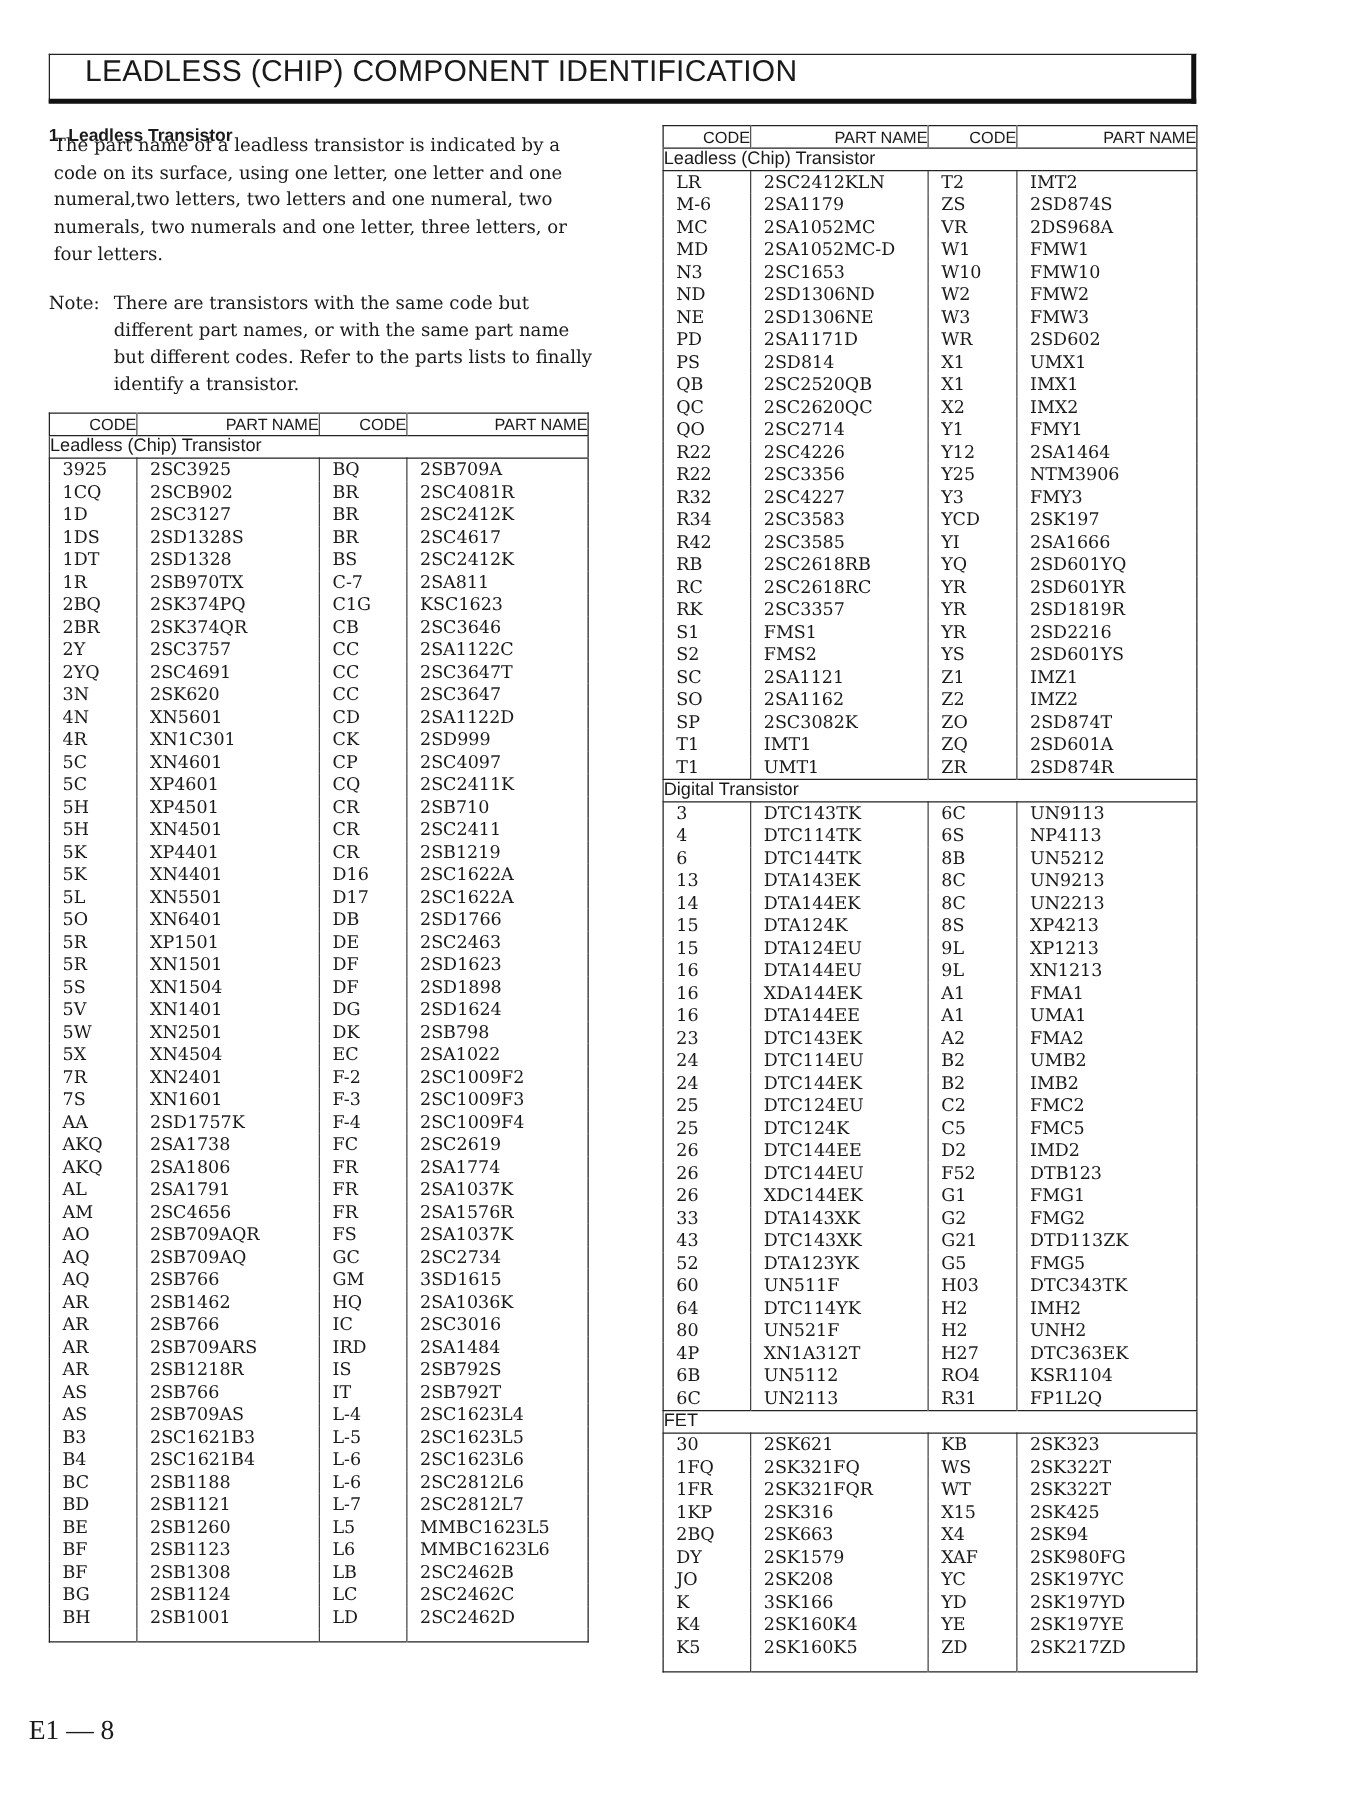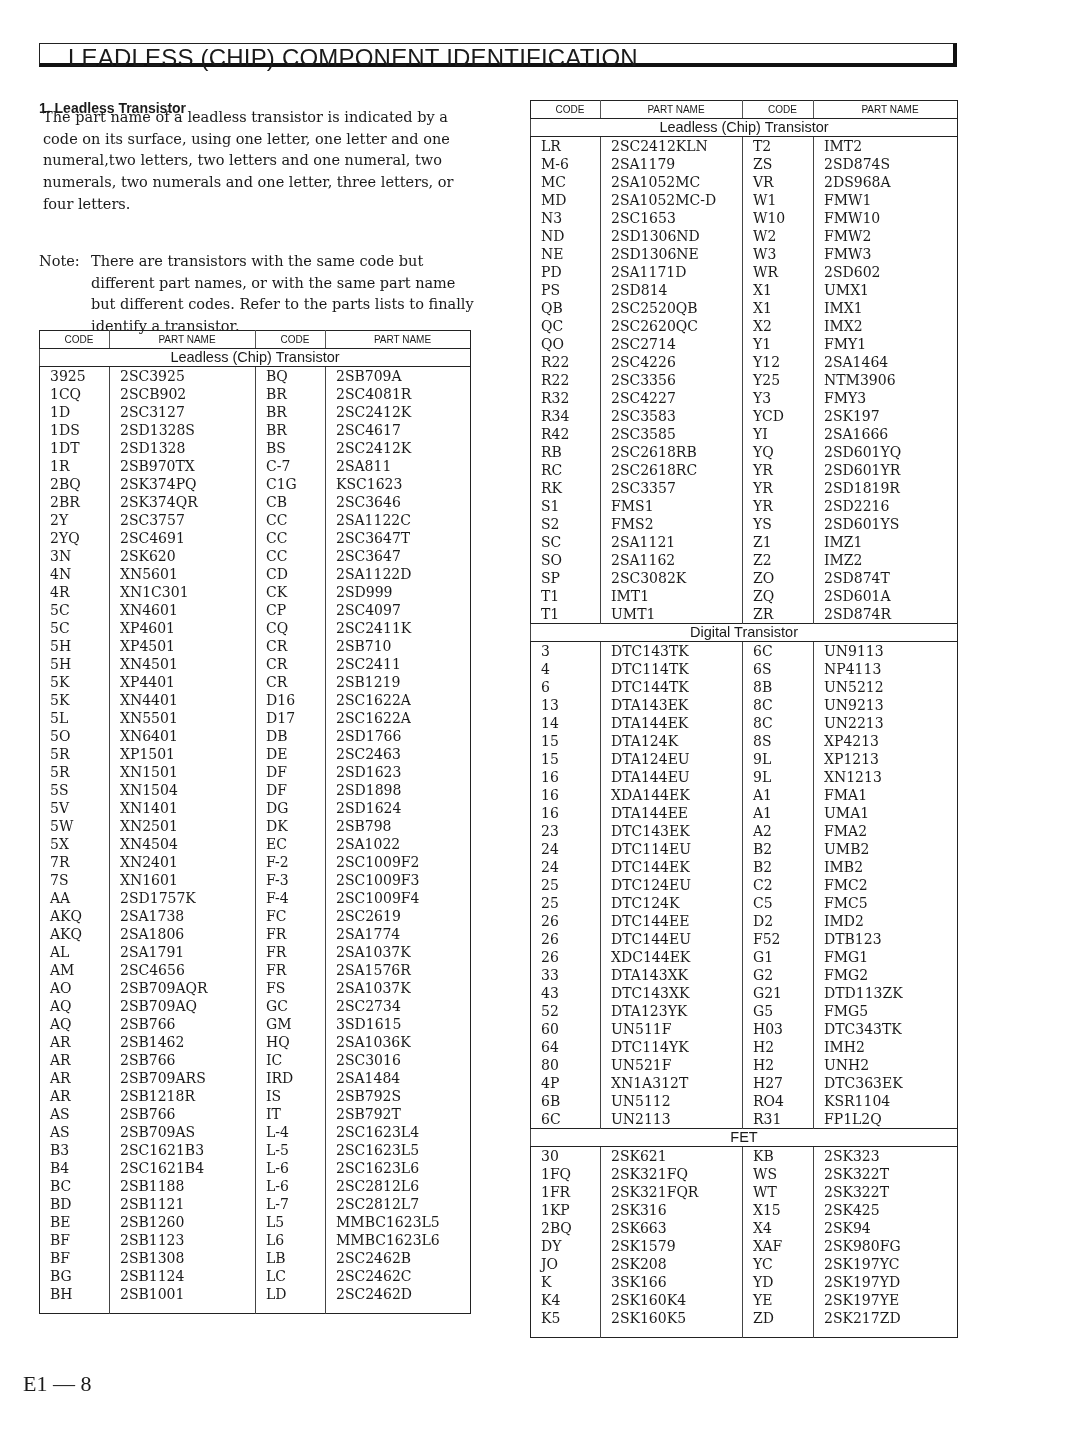--- a/index.html
+++ b/index.html
@@ -1,51 +1,50 @@
 <!DOCTYPE html>
 <html><head>
 <meta charset="utf-8">
 <style>
   html, body { margin: 0; padding: 0; background: #ffffff; }
   body { width: 1080px; height: 1444px; position: relative; overflow: hidden; color: #1a1a1a; }
   .title-box {
-    position: absolute; left: 39px; top: 43px; width: 918px; height: 24px;
+    position: absolute; left: 39px; top: 43px; width: 918px; height: 40px;
     border: 1.5px solid #222; border-right: 4px solid #111; border-bottom: 4px solid #111;
     font-family: "Liberation Sans", sans-serif; font-size: 24px; line-height: 27px;
     padding-left: 28px; box-sizing: border-box; letter-spacing: 0.2px; white-space: nowrap;
   }
   .section-heading {
     position: absolute; left: 39px; top: 100px;
     font-family: "Liberation Sans", sans-serif; font-weight: bold; font-size: 14px;
   }
   .intro {
     position: absolute; left: 39px; top: 103px; width: 430px;
     font-family: "DejaVu Serif", serif; font-size: 14.5px; line-height: 21.7px; margin: 4px;
   }
   .note {
     position: absolute; left: 39px; top: 233px; width: 440px;
     font-family: "DejaVu Serif", serif; font-size: 14.5px; line-height: 21.7px;
     display: flex;
-    margin-top: 18px;
   }
   .note .lbl { width: 52px; flex: none; }
   .note .txt { flex: 1; }
 
   table.parts {
     position: absolute; border-collapse: collapse; table-layout: fixed;
     border: 1.5px solid #222;
   }
   table.parts th {
-    font-family: "Liberation Sans", sans-serif; font-weight: normal; font-size: 10px;
-    text-align: center; padding: 0 0 0 9px; height: 17px; line-height: 17px;
+    font-family: "Liberation Sans", sans-serif; font-weight: normal; font-size: 13px;
+    text-align: right; padding: 0 0 0 9px; height: 17px; line-height: 17px;
     border-bottom: 1px solid #222; border-left: 1px solid #555;
   }
   table.parts th:first-child { border-left: none; }
   table.parts td.section {
-    font-family: "Liberation Sans", sans-serif; font-size: 14.5px; text-align: center;
+    font-family: "Liberation Sans", sans-serif; font-size: 14.5px; 
     height: 17px; line-height: 17px; border-bottom: 1px solid #222; border-top: 1px solid #222; padding: 0;
   }
   table.parts td {
     font-family: "DejaVu Serif", serif; font-size: 14px; height: 18px; line-height: 18px;
     padding: 0 0 0 10px; white-space: nowrap; border-left: 1px solid #444;
   }
   table.parts td.c0 { border-left: none; }
   table.parts tr.pad td { height: 10px; }
 
   #left-table { left: 39px; top: 330px; width: 431px; }

